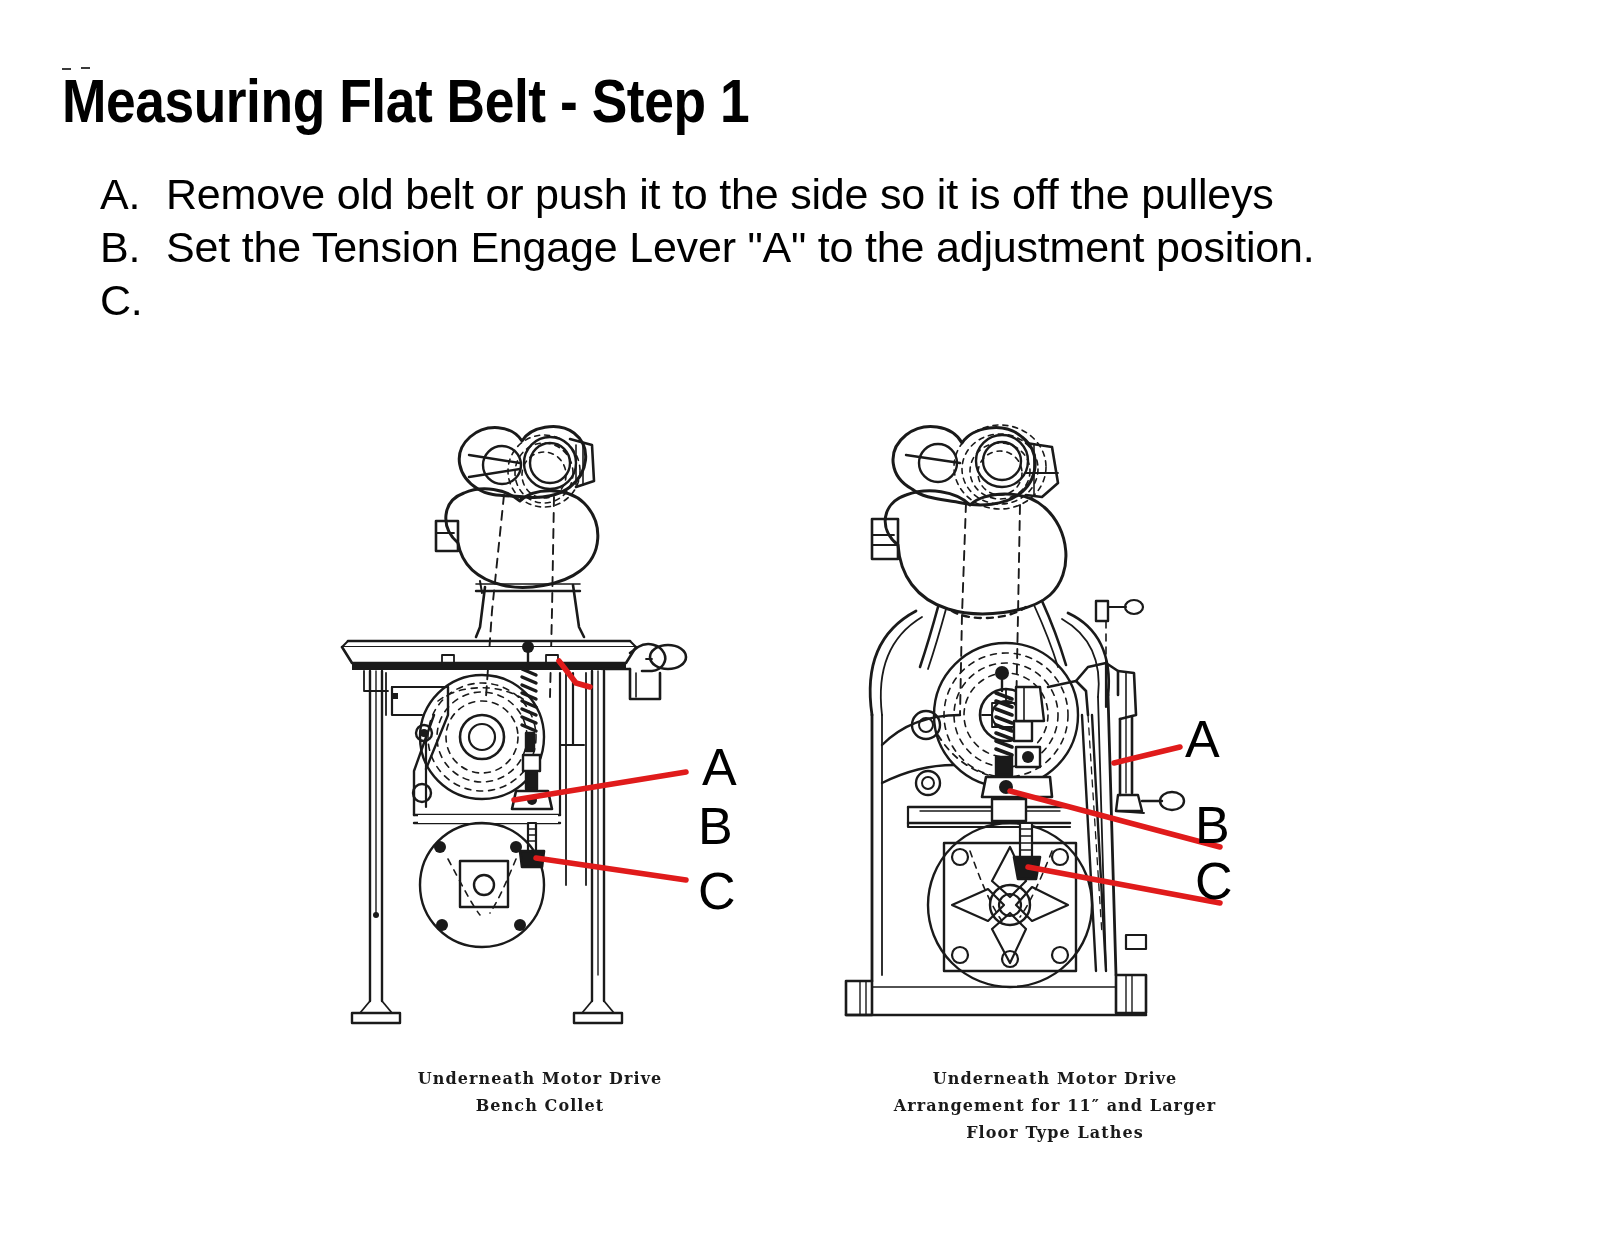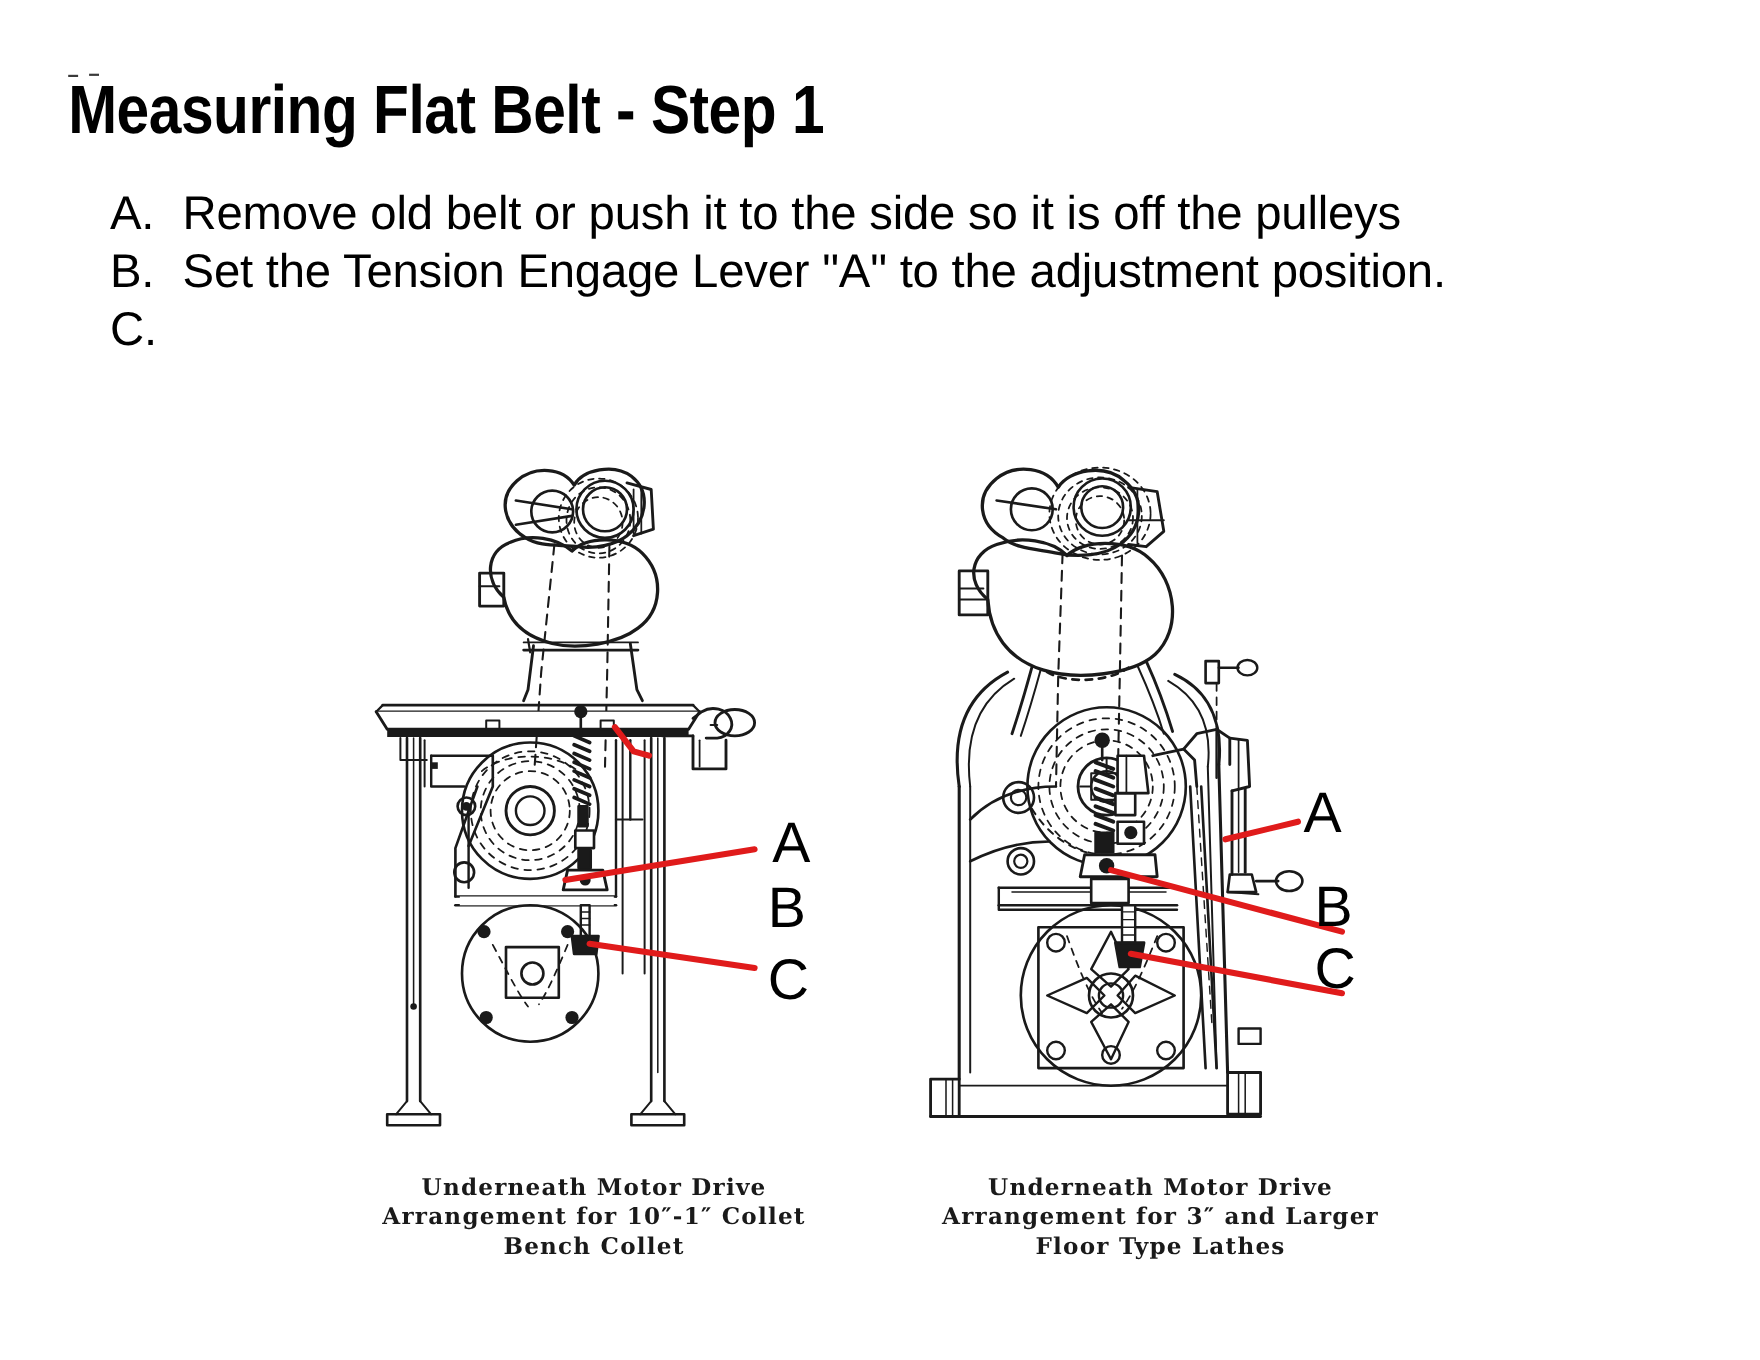--- a/index.html
+++ b/index.html
@@ -85,21 +85,21 @@
 
   .fig-svg { display: block; }
 
   .caption {
     position: absolute;
     left: 0;
     width: 100%;
     text-align: center;
     font-family: "DejaVu Serif", "Liberation Serif", serif;
     font-weight: bold;
-    font-size: 21px;
+    font-size: 16px;
     line-height: 27px;
     letter-spacing: 1.1px;
     color: #1a1a1a;
   }
   #caption-left  { top: 650px; }
   #caption-right { top: 650px; }
   .caption .cap-line { display: block; white-space: nowrap; }
 
   
   .callout {
@@ -286,21 +286,20 @@
       <path d="M206 443 L356 465"></path>
     </g>
   </svg>
 
   <div class="callout" style="left:372px; top:326px;">A</div>
   <div class="callout" style="left:368px; top:385px;">B</div>
   <div class="callout" style="left:368px; top:450px;">C</div>
 
   <div class="caption" id="caption-left">
     <span class="cap-line">Underneath Motor Drive</span>
-    <span class="cap-line">Arrangement for 10″-1″ Collet</span>
     <span class="cap-line">Bench Collet</span>
   </div>
 </div>
 
 <div class="figure" id="figure-right">
   <svg class="fig-svg" width="470" height="660" viewBox="0 0 470 660">
     <g fill="none" stroke="#1a1a1a" stroke-width="2.4" stroke-linejoin="round" stroke-linecap="round">
 
       <path d="M92 74 C70 62 66 36 86 20 C104 6 132 10 142 28
                C152 12 184 6 202 22 C222 38 218 66 198 80
@@ -447,16 +446,16 @@
       <path d="M208 452 L400 488"></path>
     </g>
   </svg>
 
   <div class="callout" style="left:365px; top:298px;">A</div>
   <div class="callout" style="left:375px; top:384px;">B</div>
   <div class="callout" style="left:375px; top:440px;">C</div>
 
   <div class="caption" id="caption-right">
     <span class="cap-line">Underneath Motor Drive</span>
-    <span class="cap-line">Arrangement for 3″ and Larger</span>
+    <span class="cap-line">Arrangement for 11″ and Larger</span>
     <span class="cap-line">Floor Type Lathes</span>
   </div>
 </div>
 
 </body></html>

